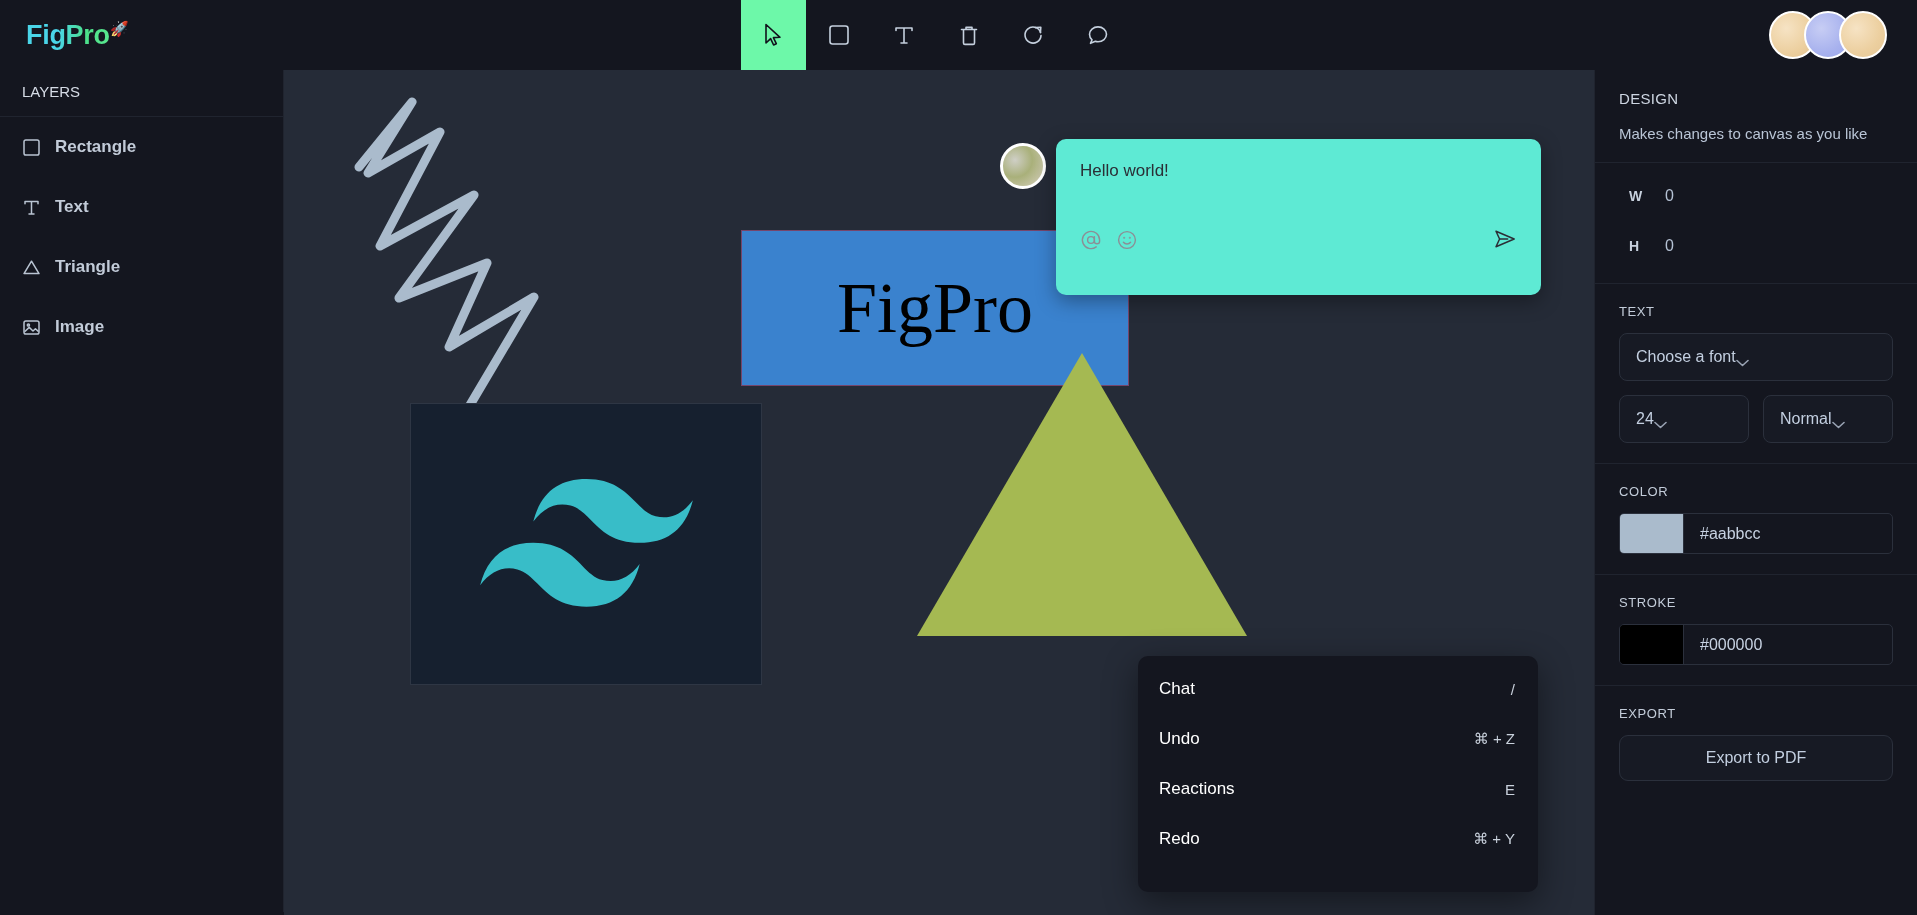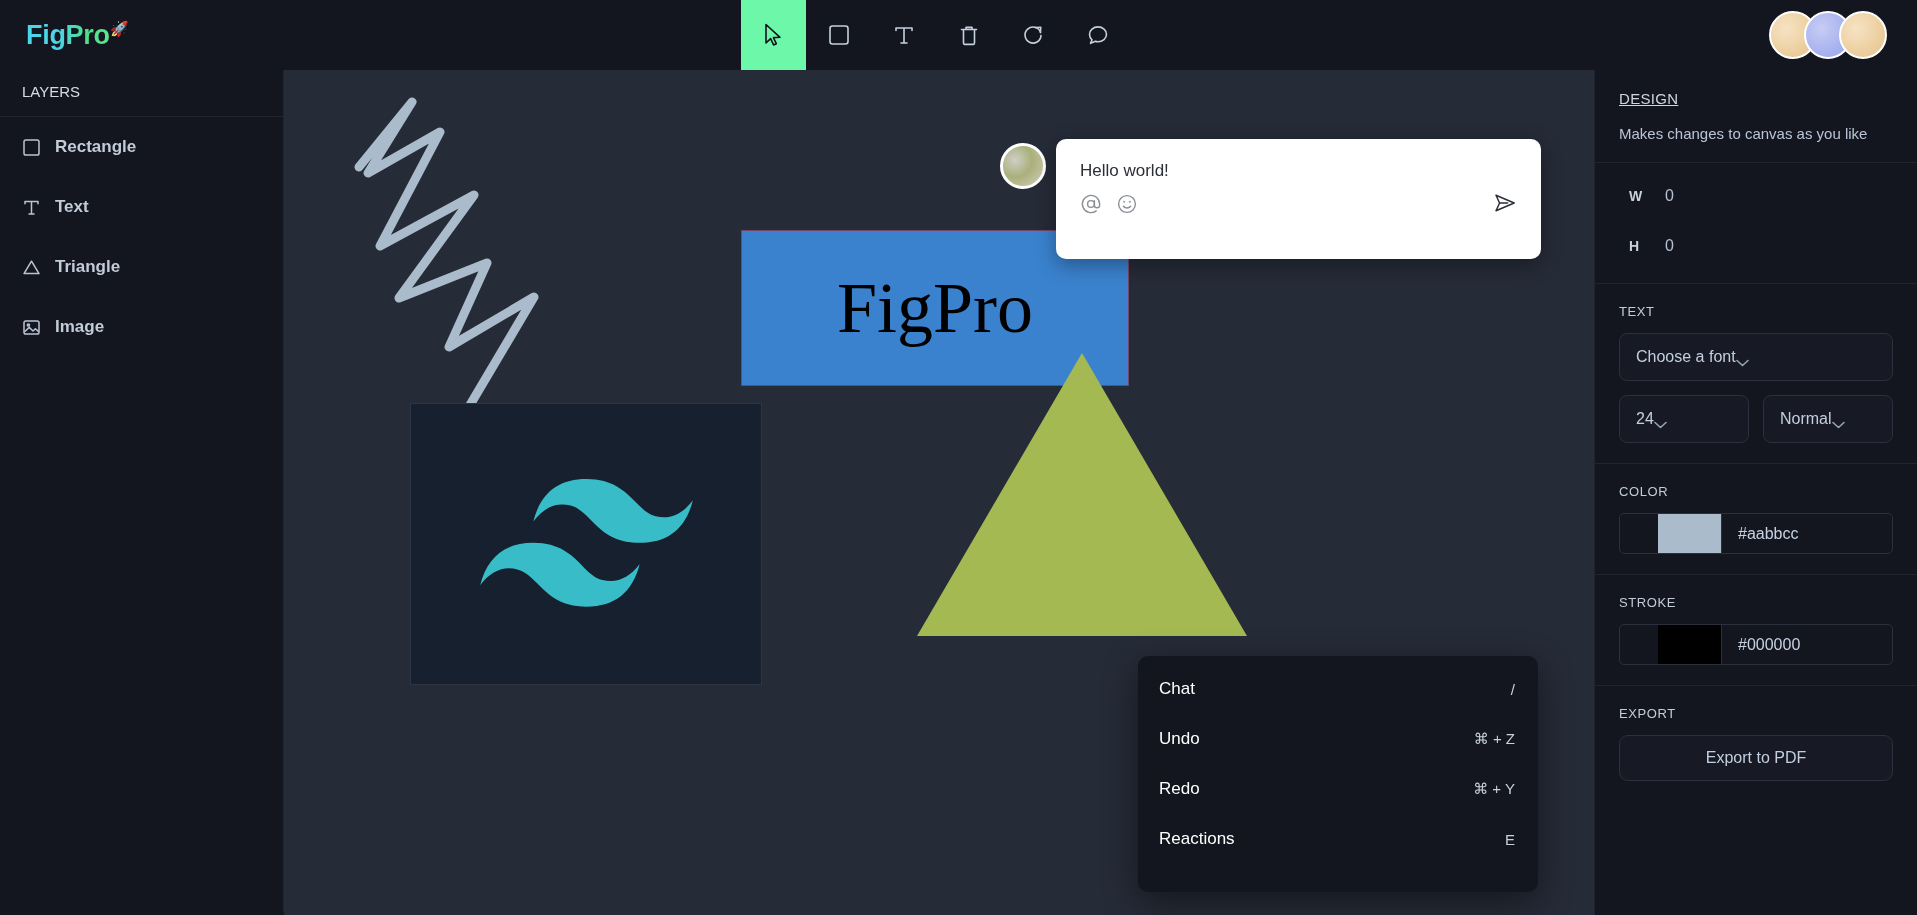--- a/index.html
+++ b/index.html
@@ -127,22 +127,22 @@
     display: flex; align-items: flex-start; gap: 10px;
     z-index: 30;
   }
   #chat-avatar {
     width: 46px; height: 46px; border-radius: 50%;
     border: 3px solid #ffffff;
     background: radial-gradient(circle at 30% 35%, #cfcfc6 0%, #a9b07a 45%, #d9d2c2 100%);
     flex: none; margin-top: 4px;
   }
   #chat-box {
-    width: 485px; height: 120px;
-    background: #ffffff; border-radius: 10px;
+    width: 485px; height: 156px;
+    background: #5eead4; border-radius: 10px;
     box-shadow: 0 6px 20px rgba(0,0,0,.35);
     padding: 22px 24px 14px 24px;
     position: relative;
   }
   #chat-text { color: #2b2f36; font-size: 17px; }
   #chat-actions {
     position: absolute; left: 24px; bottom: 44px;
     display: flex; gap: 14px; align-items: center;
   }
   #chat-actions .c-ico { width: 22px; height: 22px; cursor: pointer; }
@@ -172,21 +172,21 @@
   .ctx-item .key { color: #c9d1dc; font-size: 15px; }
 
   
   #right-sidebar {
     position: absolute; right: 0; top: 70px;
     width: 323px; height: 845px;
     background: #14161f;
     border-left: 1px solid #20242f;
   }
   .rs-block { border-bottom: 1px solid #20242f; padding: 20px 24px; }
-  #design-title { color: #ced6e2; font-size: 15px; letter-spacing: .3px; text-decoration: underline; }
+  #design-title { color: #ced6e2; font-size: 15px; letter-spacing: .3px; }
   #design-sub { color: #b9c5d6; font-size: 15px; margin-top: 18px; }
   .dim-row {
     display: flex; align-items: center; gap: 24px;
     height: 50px; padding-left: 10px;
   }
   .dim-row .k { color: #c7d0dd; font-size: 14px; font-weight: 700; width: 12px; }
   .dim-row .v { color: #b5c2d4; font-size: 16px; }
   .sec-label { color: #c3ccd9; font-size: 13px; letter-spacing: .6px; }
   .select-box {
     margin-top: 14px; height: 48px;
@@ -197,21 +197,20 @@
   }
   .chev { width: 13px; height: 8px; }
   .chev svg * { stroke: #99a3b3; fill: none; stroke-width: 1.6; }
   .select-row { display: flex; gap: 14px; }
   .select-row .select-box { flex: 1; margin-top: 14px; }
   .color-row {
     margin-top: 14px; height: 41px;
     border: 1px solid #2b303c; border-radius: 5px;
     display: flex; align-items: center; overflow: hidden;
     cursor: pointer;
-    padding-left: 38px;
   }
   .swatch { width: 64px; height: 39px; flex: none; border-right: 1px solid #2b303c; }
   .hexval { color: #c7d2e2; font-size: 16px; padding-left: 16px; }
   #export-btn {
     margin-top: 14px; height: 46px;
     border: 1px solid #2b303c; border-radius: 9px;
     display: flex; align-items: center; justify-content: center;
     color: #c3cfe0; font-size: 16px; cursor: pointer; background: #171a24;
   }
 </style>
@@ -343,27 +342,27 @@
       <span class="lbl">Chat</span>
       <span class="key">/</span>
     </div>
 
     <div class="ctx-item">
       <span class="lbl">Undo</span>
       <span class="key">⌘ + Z</span>
     </div>
 
     <div class="ctx-item">
+      <span class="lbl">Reactions</span>
+      <span class="key">E</span>
+    </div>
+
+    <div class="ctx-item">
       <span class="lbl">Redo</span>
       <span class="key">⌘ + Y</span>
-    </div>
-
-    <div class="ctx-item">
-      <span class="lbl">Reactions</span>
-      <span class="key">E</span>
     </div>
 
   </div>
 
 </div>
 
 <div id="chat-wrap">
 
   <div id="chat-avatar"></div>
 

